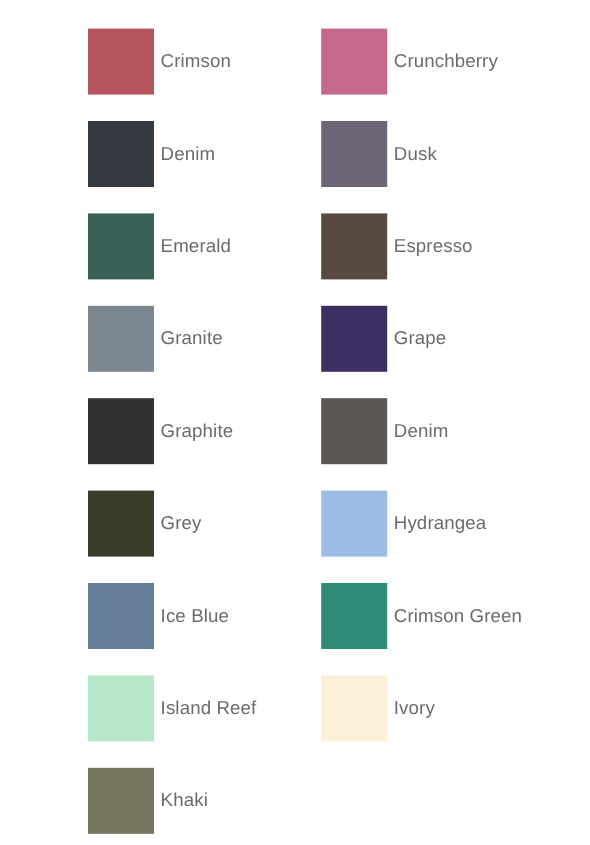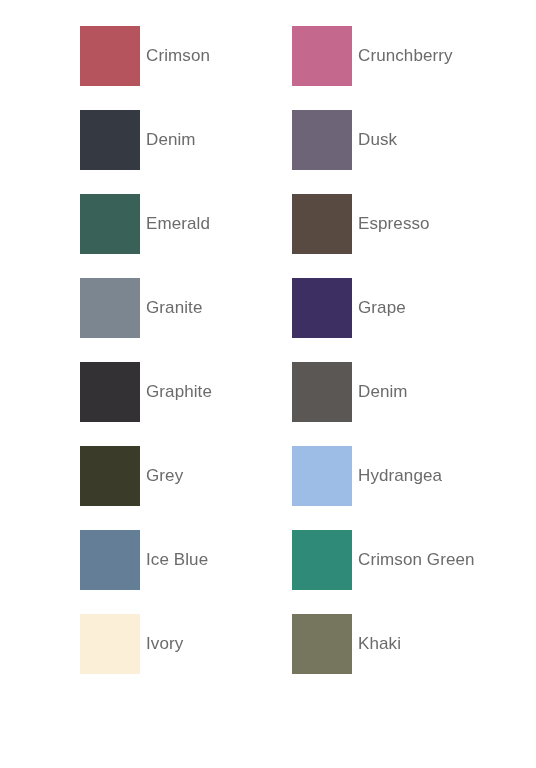--- a/index.html
+++ b/index.html
@@ -103,20 +103,24 @@
       </div>
       <div class="swatch-item">
         <div class="swatch-chip" style="background: rgb(99, 126, 150);"></div>
         <div class="swatch-label">Ice Blue</div>
       </div>
       <div class="swatch-item">
         <div class="swatch-chip" style="background: rgb(47, 138, 119);"></div>
         <div class="swatch-label">Crimson Green</div>
       </div>
       <div class="swatch-item">
+        <div class="swatch-chip" style="background: rgb(182, 232, 201);"></div>
+        <div class="swatch-label">Island Reef</div>
+      </div>
+      <div class="swatch-item">
         <div class="swatch-chip" style="background: rgb(252, 239, 216);"></div>
         <div class="swatch-label">Ivory</div>
       </div>
       <div class="swatch-item">
         <div class="swatch-chip" style="background: rgb(118, 118, 95);"></div>
         <div class="swatch-label">Khaki</div>
       </div>
     </div>
 </div>
 

